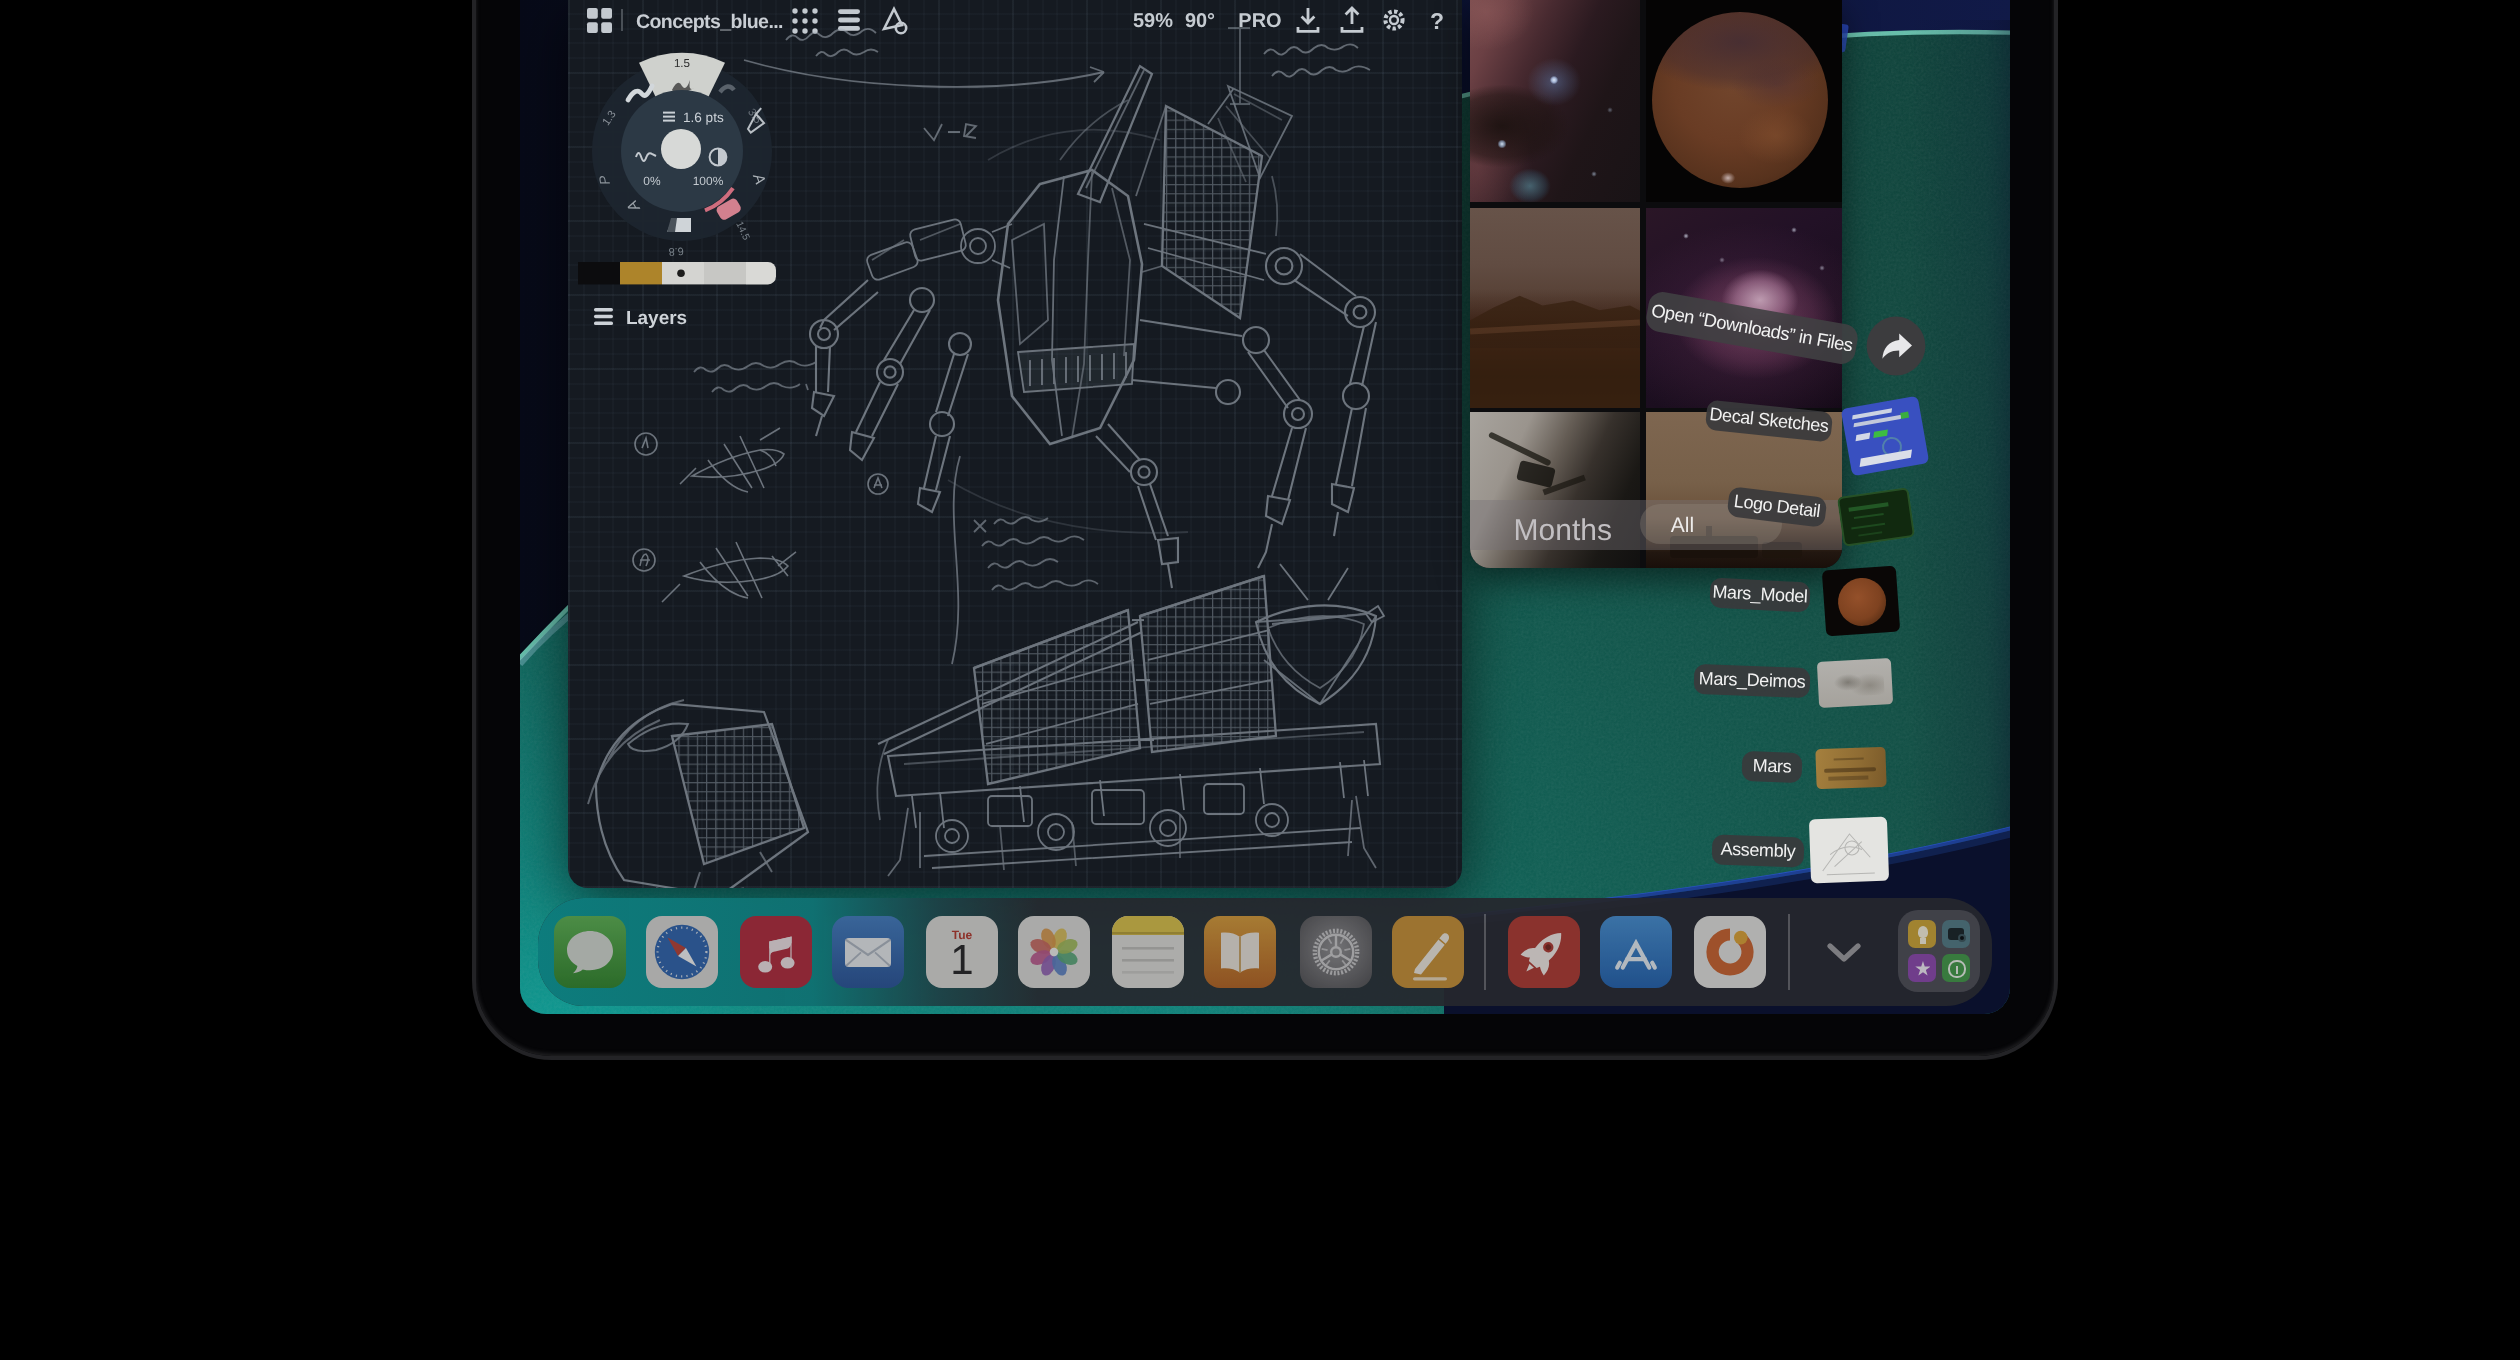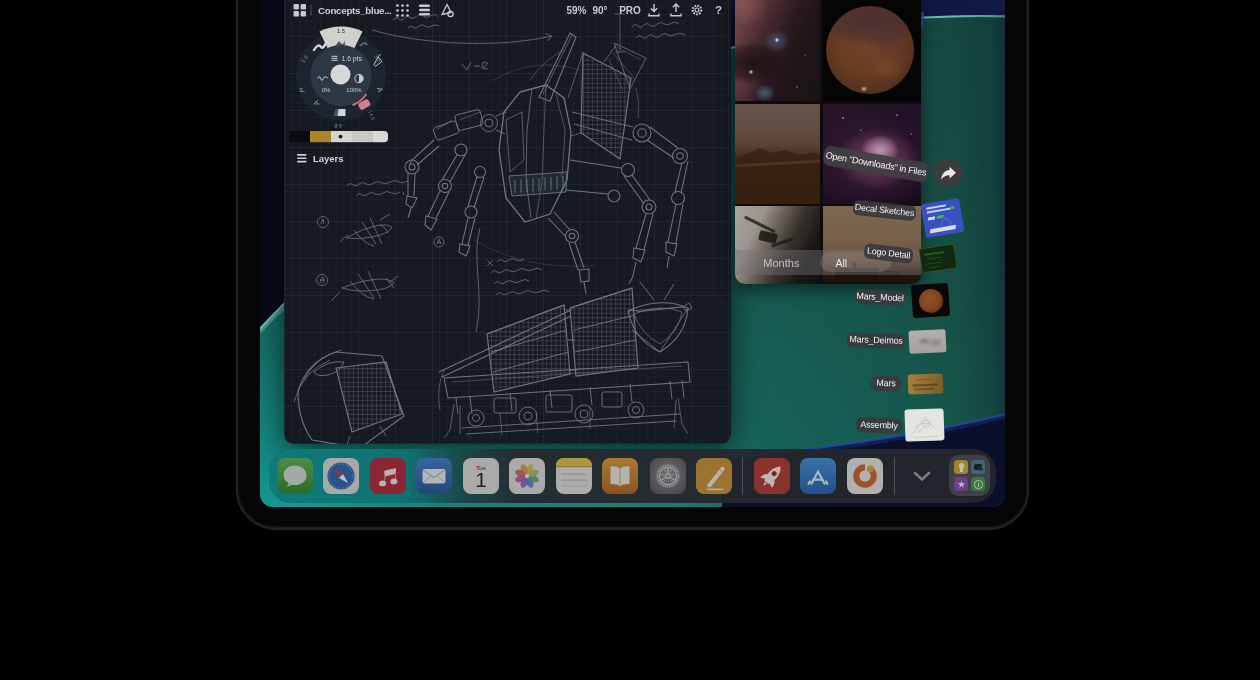--- a/index.html
+++ b/index.html
@@ -409,21 +409,21 @@
 
       <div class="abs" style="left:87.6px;top:205.5px;width:97.6px;height:78px;background:
         linear-gradient(180deg, #7e6650 0%, #776049 45%, #6a5039 68%, #44301f 80%, #221710 90%, #190f0a 100%);">
         <div class="abs" style="left:12px;top:62px;width:44px;height:11px;background:rgba(26,17,11,0.92);border-radius:2px;"></div>
         <div class="abs" style="left:58px;top:65px;width:20px;height:8px;background:rgba(30,20,13,0.88);border-radius:2px;"></div>
         <div class="abs" style="left:30px;top:57px;width:3px;height:7px;background:rgba(28,19,12,0.85);"></div>
       </div>
 
       <div class="abs" style="left:0px;top:249.8px;width:185.2px;height:24.9px;background:rgba(118,114,118,0.42);"></div>
       <div class="abs" style="left:84.8px;top:252.4px;width:70.4px;height:20px;border-radius:10px;background:rgba(150,140,128,0.32);"></div>
-      <div class="abs" style="left:20px;top:256.5px;width:52px;text-align:center;font-size:11px;color:#c2bfc2;">Months</div>
+      <div class="abs" style="left:20px;top:256.5px;width:52px;text-align:center;font-size:15px;color:#c2bfc2;">Months</div>
       <div class="abs" style="left:100px;top:256.5px;width:40px;text-align:left;font-size:10.5px;color:#eeeceb;">All</div>
     </div>
 
     <div class="abs" id="dragstack" style="left:0;top:0;width:746px;height:507px;pointer-events:none;">
 
       <svg class="abs" style="left:673.5px;top:158px" width="30" height="30" viewBox="0 0 30 30">
         <circle cx="15" cy="15" r="14.7" fill="#3c3c3e"></circle>
         <path d="M16.6 8.8 L 23,14.7 L 16.6,20.6 L 16.6,17.2 C 12.4,17.2 10,18.9 8.2,21.4 C 8.4,16.4 11.4,12.4 16.6,11.95 Z" fill="#e8e8ea"></path>
       </svg>
       <div class="abs" style="left:563px;top:154px;width:106px;height:20px;border-radius:7px;background:rgba(64,64,66,0.9);

